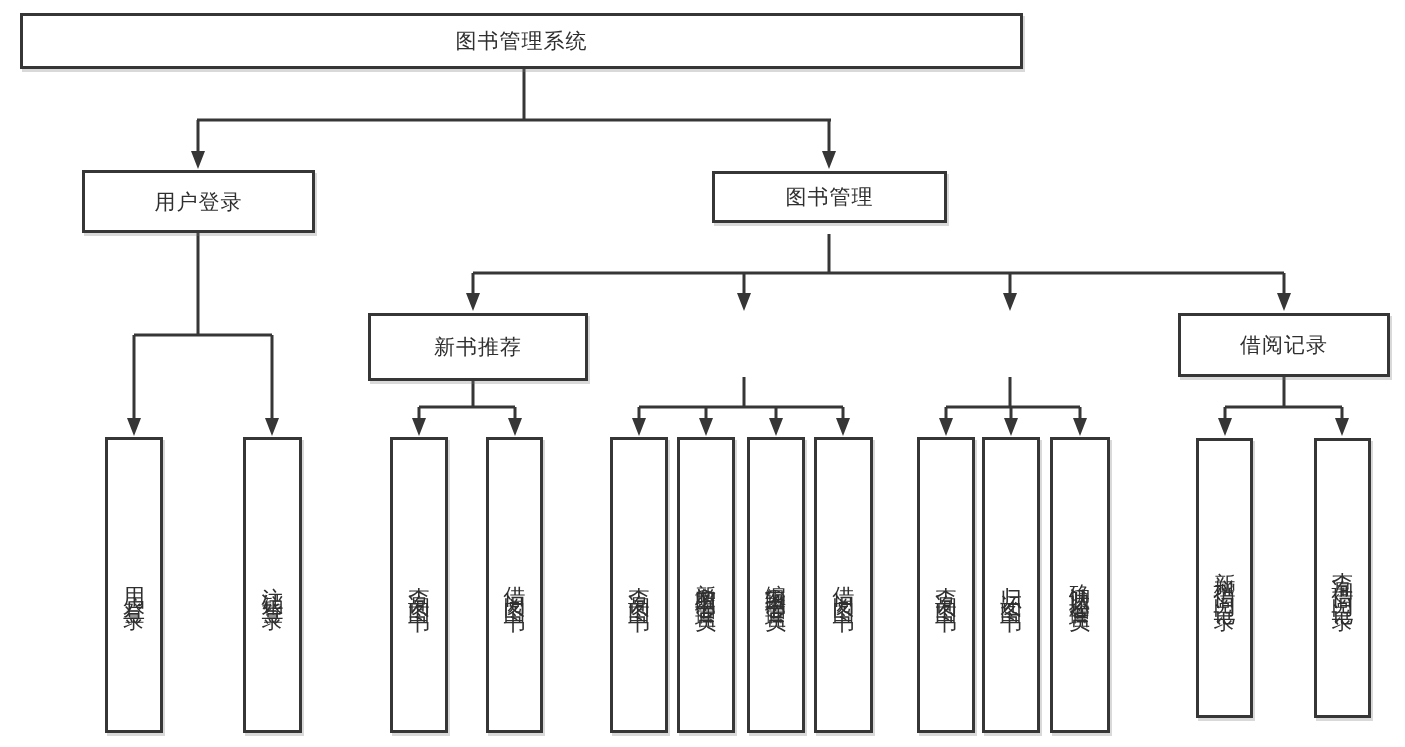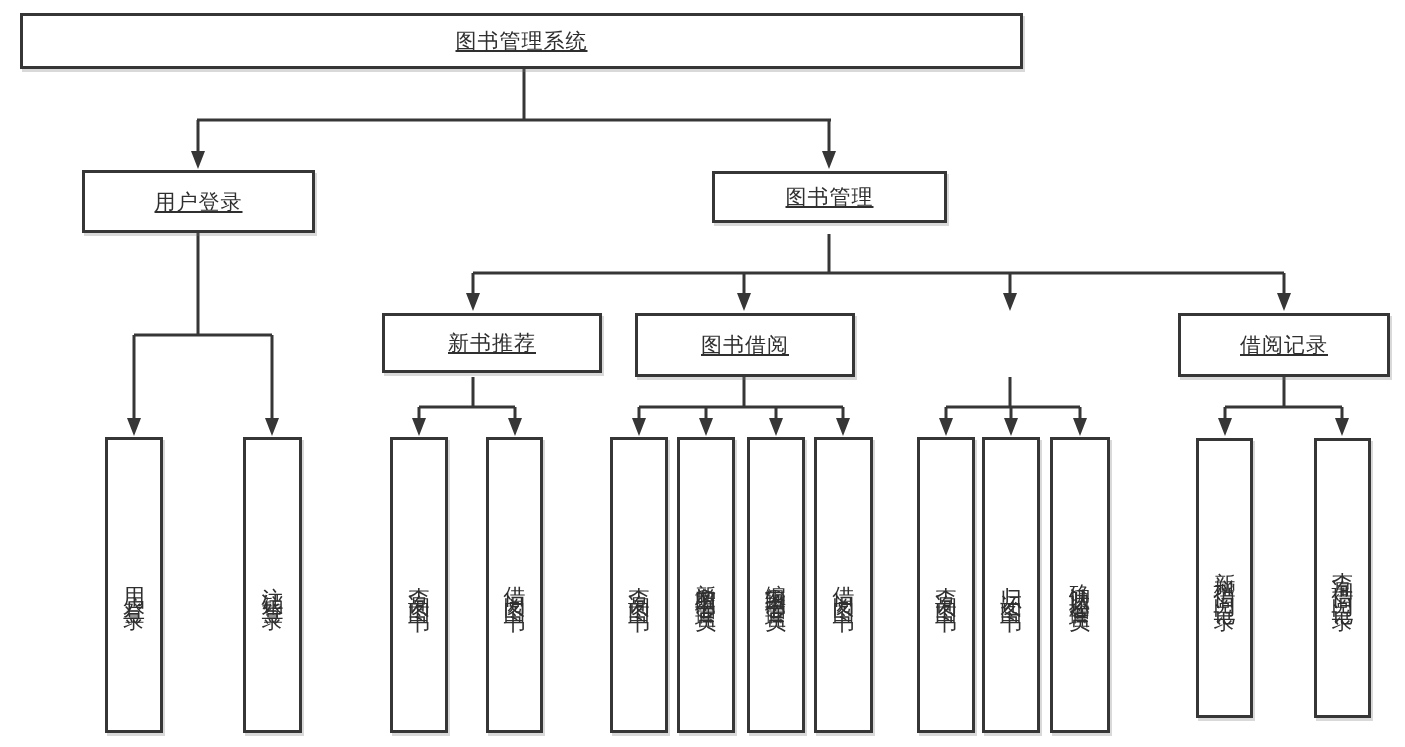--- a/index.html
+++ b/index.html
@@ -33,21 +33,20 @@
     display: flex;
     align-items: center;
     justify-content: center;
     z-index: 1;
     box-shadow: 2px 3px 0 rgba(120,120,120,0.28);
   }
   .box.h {
     font-size: 21px;
     letter-spacing: 1px;
     white-space: nowrap;
-    text-decoration: underline;
   }
   .box.v {
     writing-mode: vertical-rl;
     text-orientation: mixed;
     font-size: 22px;
     letter-spacing: 8px;
     line-height: 1;
   }
   .box.v.long {
     font-size: 21px;
@@ -83,22 +82,21 @@
       M632 418 H646 L639 436 Z M699 418 H713 L706 436 Z M769 418 H783 L776 436 Z M836 418 H850 L843 436 Z
       M939 418 H953 L946 436 Z M1004 418 H1018 L1011 436 Z M1073 418 H1087 L1080 436 Z
       M1218 418 H1232 L1225 436 Z M1335 418 H1349 L1342 436 Z"></path>
   </svg>
 
   <div class="box h" style="left:20px;top:13px;width:1003px;height:56px">图书管理系统</div>
 
   <div class="box h" style="left:82px;top:170px;width:233px;height:63px">用户登录</div>
   <div class="box h" style="left:712px;top:171px;width:235px;height:52px">图书管理</div>
 
-  <div class="box h" style="left:382px;top:313px;width:220px;height:60px">新书推荐</div>
-  <div class="box h" style="left:635px;top:313px;width:220px;height:64px">图书借阅</div>
+  <div class="box h" style="left:368px;top:313px;width:220px;height:68px">新书推荐</div>
   <div class="box h" style="left:1178px;top:313px;width:212px;height:64px">借阅记录</div>
 
   <div class="box v" style="left:105px;top:437px;width:58px;height:296px">用户登录</div>
   <div class="box v" style="left:243px;top:437px;width:59px;height:296px">注销登录</div>
 
   <div class="box v" style="left:390px;top:437px;width:58px;height:296px">查询图书</div>
   <div class="box v" style="left:486px;top:437px;width:57px;height:296px">借阅图书</div>
 
   <div class="box v" style="left:610px;top:437px;width:58px;height:296px">查询图书</div>
   <div class="box v long" style="left:677px;top:437px;width:58px;height:296px">新增图书（管理员）</div>

